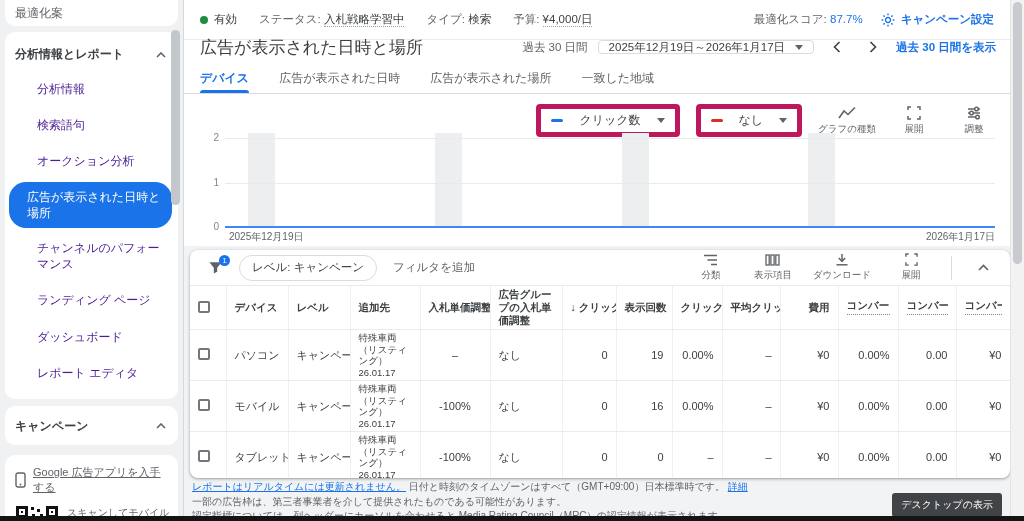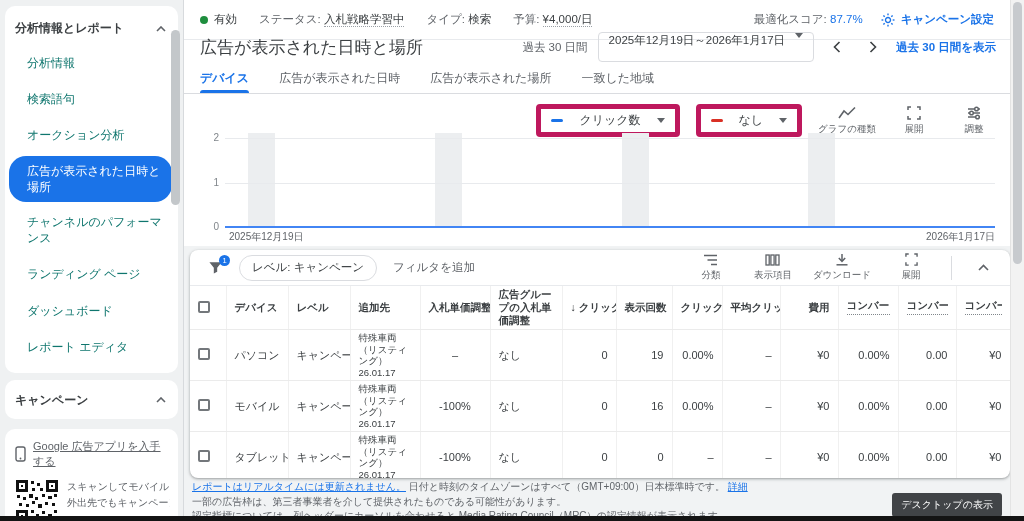--- a/index.html
+++ b/index.html
@@ -7,21 +7,21 @@
   .app { position:relative; width:1024px; height:521px; overflow:hidden; background:#fff; display:flex; }
 
   
   .sidebar { position:relative; width:184px; flex-shrink:0; background:#eff1f2; border-right:1px solid #d7dadd; }
   .sb-card { background:#fff; border-radius:10px; margin:0 5px; }
   .sb-card0 { border-radius:0 0 10px 10px; height:26px; display:flex; align-items:center; padding-left:10px;
               font-size:12px; color:#5f6368; }
   .sb-card1 { margin-top:6px; padding:4px 0 8px; }
   .sb-sec { display:flex; align-items:center; justify-content:space-between; padding:10px 12px 8px 10px;
             font-size:12px; font-weight:bold; color:#3c4043; cursor:pointer; }
-  .sb-item { padding:10px 10px 10px 22px; font-size:12px; color:#0f766e; line-height:1.35; cursor:pointer; }
+  .sb-item { padding:10px 10px 10px 32px; font-size:12px; color:#4c1d95; line-height:1.35; cursor:pointer; }
   .sb-item.sel { background:#1a73e8; color:#fff; border-radius:17px; margin:2px 6px 2px 4px; padding:7px 10px 7px 18px; }
   .sb-card2 { margin-top:7px; padding:2px 0; }
   .sb-promo { margin-top:10px; padding:10px 8px 12px 10px; }
   .promo-head { display:flex; align-items:center; gap:7px; font-size:11px; color:#5f6368;text-decoration:underline; }
   .promo-body { display:flex; gap:8px; margin-top:10px; }
   .promo-lines { font-size:10px; color:#5f6368; line-height:1.6; white-space:nowrap; overflow:hidden; }
   .sb-thumb { position:absolute; right:3px; top:30px; width:9px; height:175px; background:#c3c7ca; border-radius:5px; }
 
   
   .main { position:relative; flex:1; min-width:0; background:#fff; }
@@ -35,21 +35,21 @@
   .dot { width:8px; height:8px; border-radius:50%; background:#1e8e3e; display:inline-block; margin-right:6px; }
   .st-right { margin-left:auto; display:flex; align-items:center; gap:18px; }
   .blue { color:#1a73e8; }
   .muted-item { color:#bdc1c6; display:flex; align-items:center; gap:6px; }
   .settings-btn { display:flex; align-items:center; gap:6px; color:#1a73e8; font-weight:bold; cursor:pointer; }
 
   .page-header { position:absolute; top:30px; left:0; right:0; height:34px; display:flex; align-items:center;
                  justify-content:space-between; padding:0 14px 0 16px; }
   .page-title { font-size:17px; font-weight:normal; color:#3c4043; }
   .date-controls { display:flex; align-items:center; gap:10px; font-size:11.5px; color:#5f6368; }
-  .date-box { display:flex; align-items:flex-start; gap:10px; border:1px solid #dadce0; border-radius:4px; height:30px;
+  .date-box { display:flex; align-items:center; gap:10px; border:1px solid #dadce0; border-radius:4px; height:14px;
               padding:0 10px; color:#3c4043; cursor:pointer; }
   .caret { width:0; height:0; border-left:4px solid transparent; border-right:4px solid transparent; border-top:5px solid #5f6368; }
   .nav-arrow { width:26px; height:26px; display:flex; align-items:center; justify-content:center; cursor:pointer; }
   .show-link { color:#1a73e8; font-weight:bold; cursor:pointer; }
 
   .tabs { position:absolute; top:64px; left:0; right:0; height:30px; border-bottom:1px solid #dadce0;
           display:flex; gap:30px; padding-left:16px; font-size:12px; color:#5f6368; }
   .tab { display:flex; align-items:center; cursor:pointer; position:relative; }
   .tab.active { color:#1a73e8; font-weight:bold; }
   .tab.active::after { content:""; position:absolute; left:0; right:0; bottom:0; height:3px; background:#1a73e8; border-radius:3px 3px 0 0; }
@@ -99,20 +99,23 @@
   .win-scrollbar { position:relative; width:14px; flex-shrink:0; background:#f2f2f2; border-left:1px solid #e3e3e3; }
   .win-thumb { position:absolute; left:2px; top:2px; width:9px; height:262px; background:#c7cace; border-radius:5px; }
   .bottom-strip { position:absolute; left:0; right:0; bottom:0; height:5px; background:#141414; z-index:60; }
 </style>
 </head>
 <body>
 
 <div class="app">
 
   <aside class="sidebar">
+    <div class="sb-card sb-card0">
+      <span>最適化案</span>
+    </div>
 
     <div class="sb-card sb-card1">
       <div class="sb-sec">
         <span>分析情報とレポート</span>
         <span class="icon">
           <svg width="10" height="6" viewBox="0 0 10 6">
               <polyline points="1,5 5,1 9,5" fill="none" stroke="#5f6368" stroke-width="1.6"></polyline>
             </svg>
         </span>
       </div>

